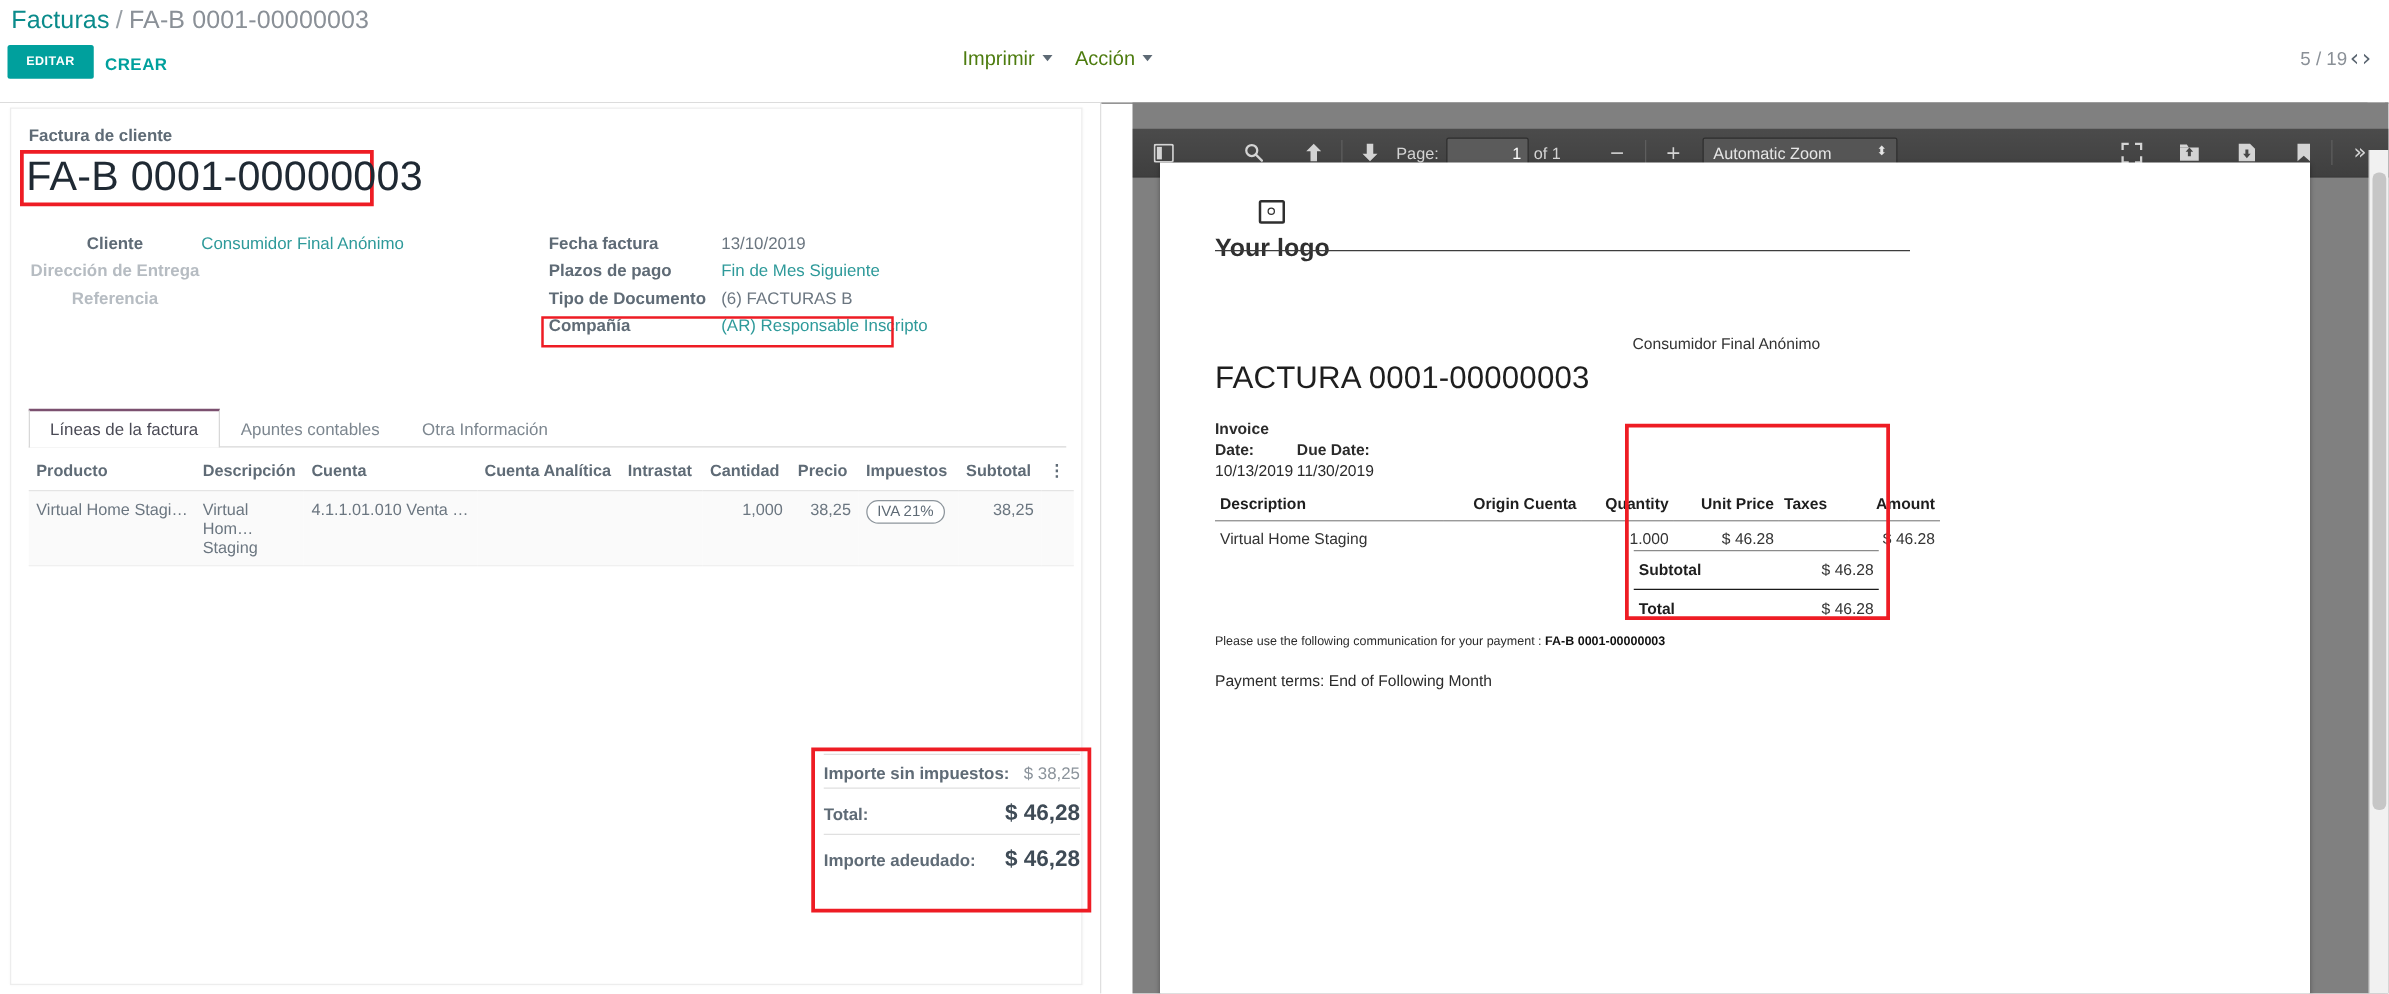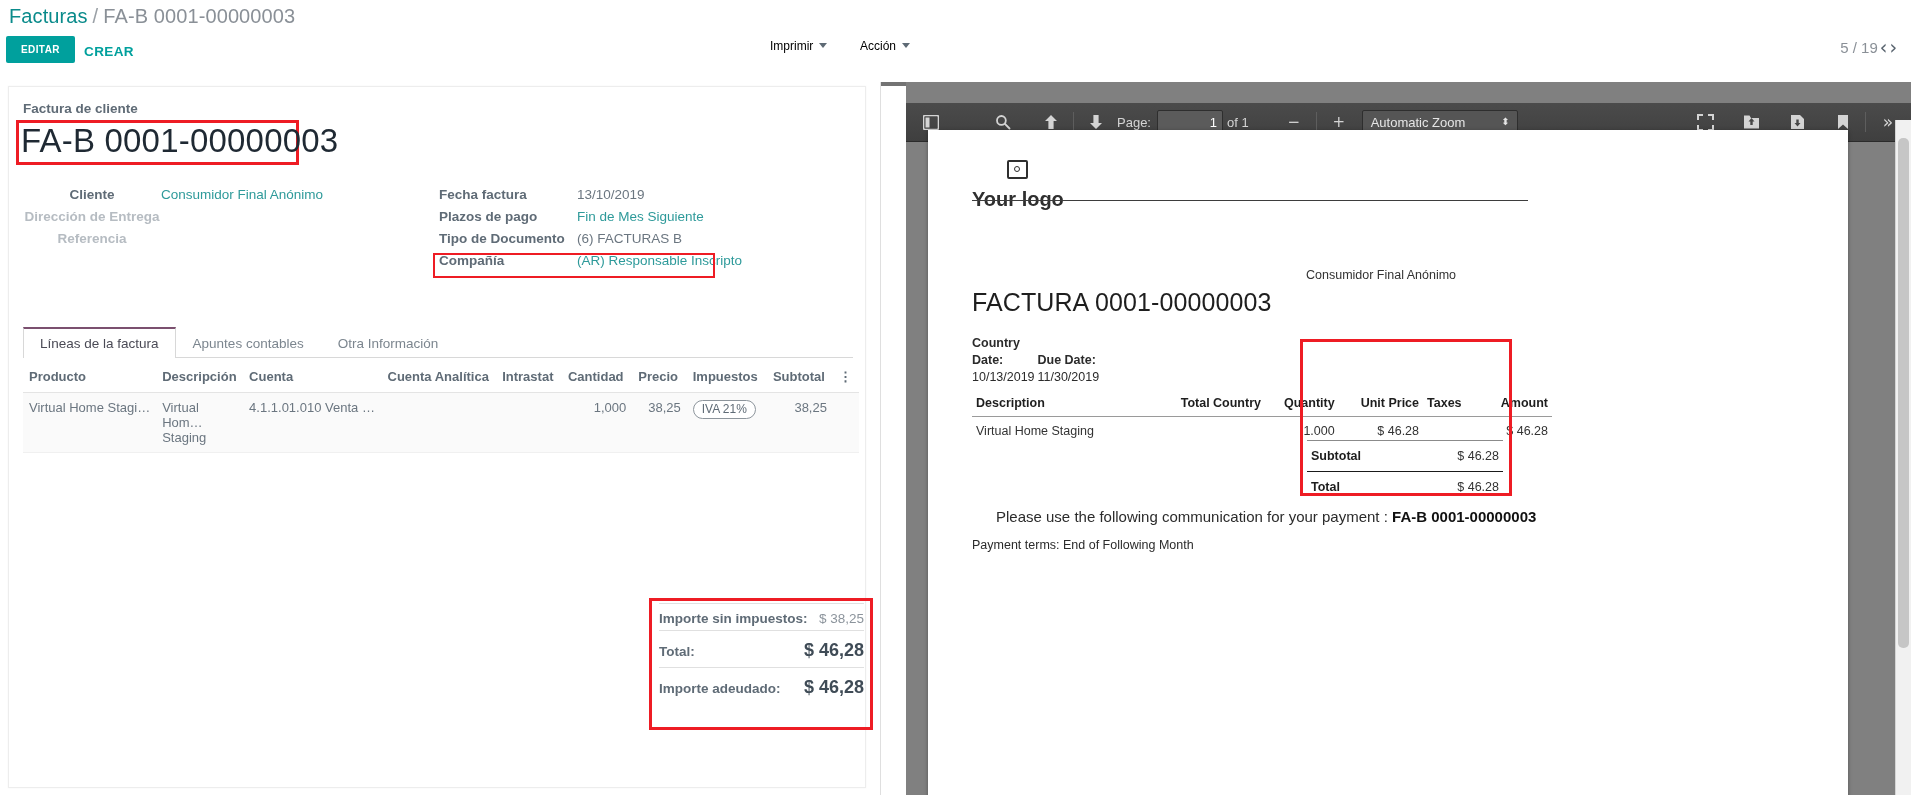--- a/index.html
+++ b/index.html
@@ -17,21 +17,21 @@
     background: #ffffff;
   }
 
   
   .topbar {
     position: absolute;
     left: 0; top: 0;
     width: 1911px;
     height: 82px;
     background: #ffffff;
-    border-bottom: 4px solid #737373;
+    border-bottom: 1px solid #737373;
   }
   .breadcrumb {
     position: absolute;
     left: 9px; top: 5px;
     font-size: 20px;
     letter-spacing: .1px;
   }
   .breadcrumb .crumb-root {
     color: #0a8b8b;
     cursor: pointer;
@@ -65,22 +65,22 @@
     font-size: 13.5px;
     font-weight: bold;
     letter-spacing: .4px;
     padding: 8px 10px;
     border: none;
     cursor: pointer;
   }
   .dropdown-btn {
     position: absolute;
     top: 38px;
-    font-size: 12px;
-    color: #000000;
+    font-size: 16px;
+    color: #4d7c0f;
     cursor: pointer;
     background: none;
     border: none;
     font-family: inherit;
   }
   .dropdown-btn .caret {
     display: inline-block;
     margin-left: 6px;
     width: 0; height: 0;
     border-left: 4.5px solid transparent;
@@ -531,23 +531,22 @@
     position: absolute;
     left: 372px; top: 209px;
     width: 212px;
     height: 157px;
     border: 3px solid #ee1c24;
     box-sizing: border-box;
   }
   .pdf-note {
     position: absolute;
     left: 44px; top: 378px;
-    font-size: 15px;
+    font-size: 10px;
     color: #2b2b2b;
-    margin-left: 24px;
   }
   .pdf-note b { color: #111111; }
   .pdf-note2 {
     position: absolute;
     left: 44px; top: 408px;
     font-size: 12.5px;
     color: #2b2b2b;
   }
 
   .pdf-scroll {
@@ -774,34 +773,34 @@
         <span class="cam"></span>
         <span>Your logo</span>
       </div>
       <div class="pdf-rule"></div>
 
       <div class="pdf-customer">Consumidor Final Anónimo</div>
       <div class="pdf-title">FACTURA 0001-00000003</div>
 
       <div class="pdf-dates">
         <div class="hdr">
-          <span class="cell">Country Date:</span>
+          <span class="cell">Invoice Date:</span>
           <span class="cell">Due Date:</span>
         </div>
         <div>
           <span class="cell">10/13/2019</span>
           <span class="cell">11/30/2019</span>
         </div>
       </div>
 
       <table class="pdf-table">
         <thead>
           <tr>
             <th style="width:200px">Description</th>
-            <th class="r" style="width:110px">Total Country</th>
+            <th class="r" style="width:110px">Origin Cuenta</th>
             <th class="r" style="width:72px">Quantity</th>
             <th class="r" style="width:64px;padding-left:18px">Unit Price</th>
             <th style="width:54px">Taxes</th>
             <th class="r" style="width:72px">Amount</th>
           </tr>
         </thead>
         <tbody>
           <tr>
             <td>Virtual Home Staging</td>
             <td class="r"></td>

